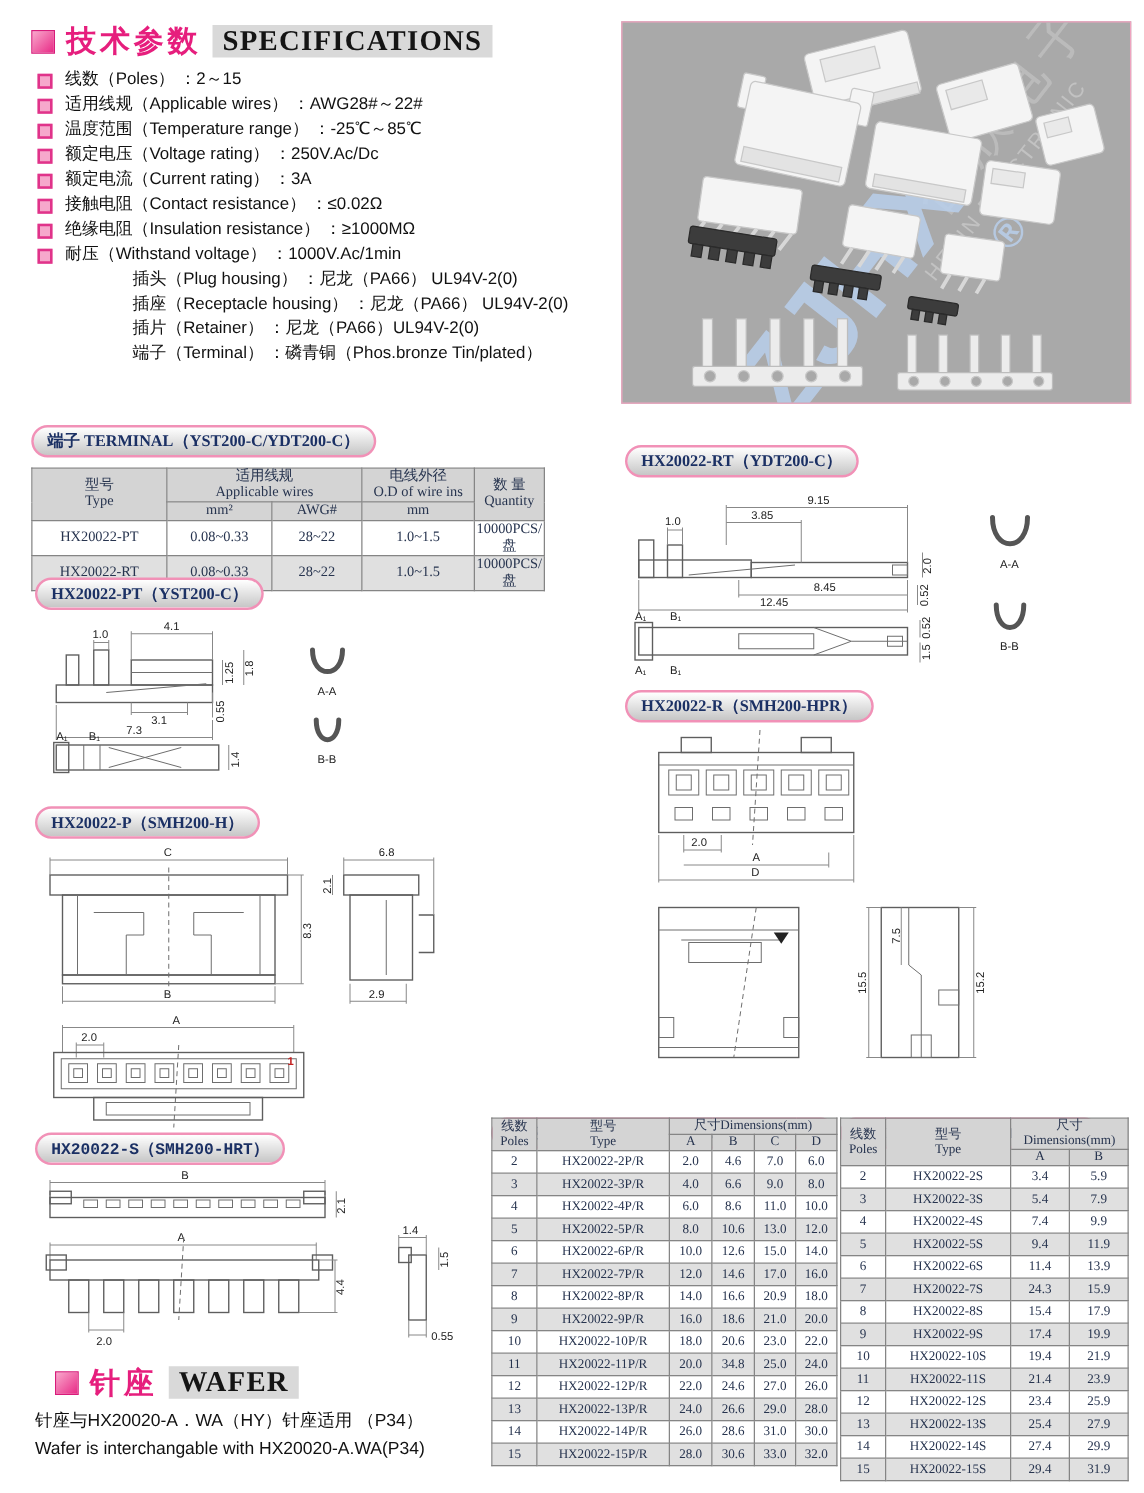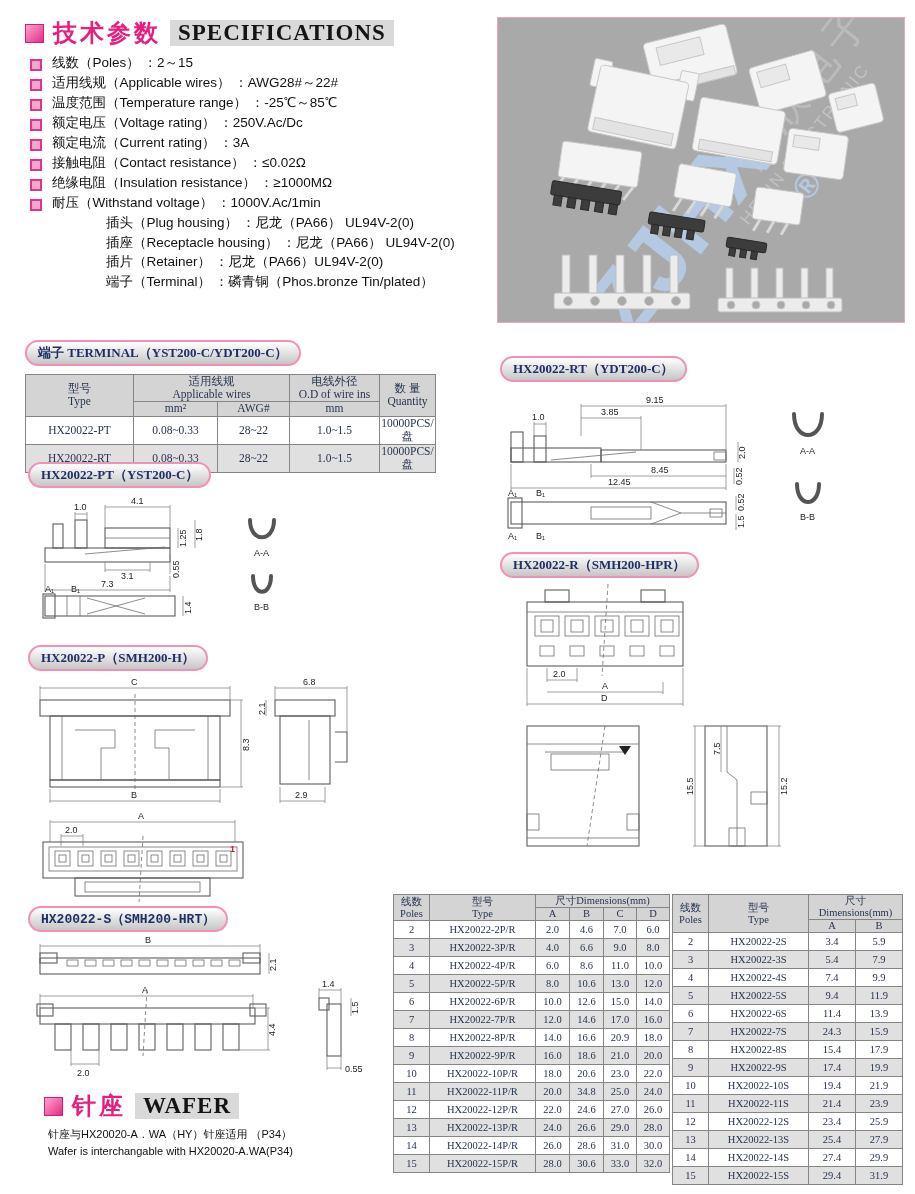--- a/index.html
+++ b/index.html
@@ -42,21 +42,21 @@
   
   .drawing{position:absolute;}
   .drawing svg text{font-family:"Liberation Sans",sans-serif;font-size:9px;fill:#222;}
   .out{stroke:#5e5e5e;fill:none;stroke-width:1.1;}
   .thin{stroke:#6e6e6e;fill:none;stroke-width:.8;}
   .dash{stroke-dasharray:4 3;}
   .dim{stroke:#888;stroke-width:.8;fill:none;}
   .usec{stroke:#555;stroke-width:4;fill:none;stroke-linecap:round;}
   .red{fill:#c42222 !important;font-weight:bold;}
   
-  .wafer-note{position:absolute;left:28px;top:1126px;font-size:11px;color:#111;line-height:1.55;margin-left:20px;}
+  .wafer-note{position:absolute;left:28px;top:1126px;font-size:14px;color:#111;line-height:1.55;}
 </style>
 </head>
 <body>
 
 <div class="page">
 
   <div class="sect-title" style="left:25px;top:17px;">
     <span class="bullet-lg"></span>
     <span class="cn">技术参数</span>
     <span class="en">SPECIFICATIONS</span>

